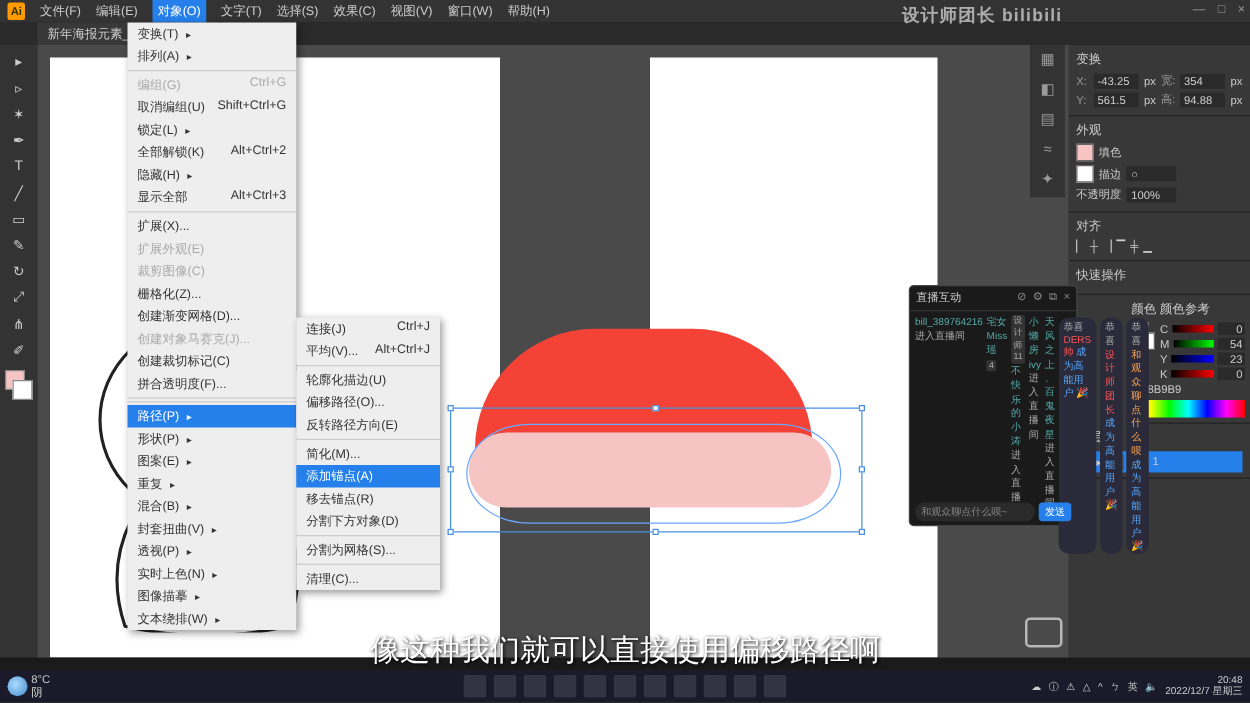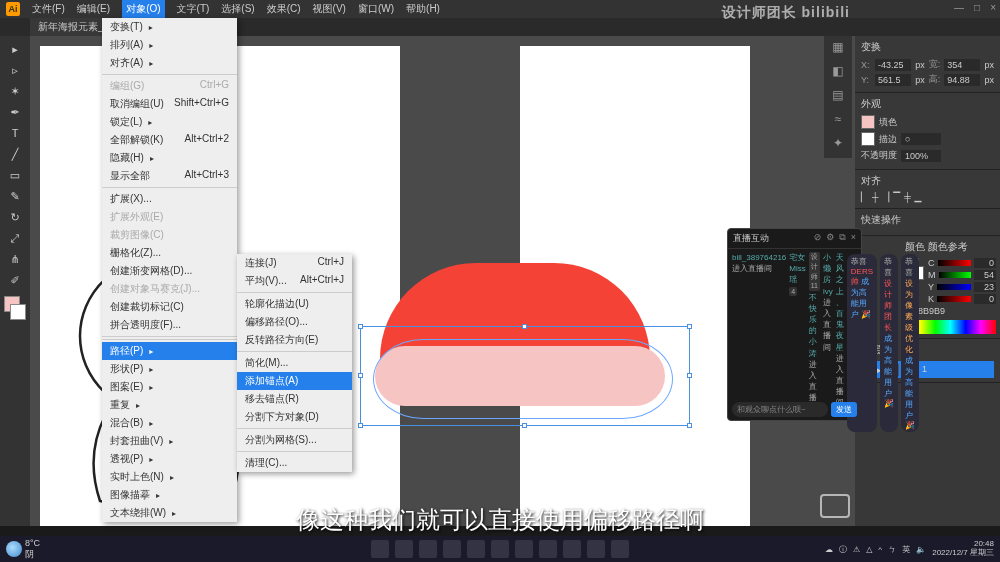--- a/index.html
+++ b/index.html
@@ -308,23 +308,20 @@
   </div>
 </div>
 
 <div class="dropdown1" id="dd1">
     <div class="mi">
       <span class="arrow">变换(T)</span>
     </div>
     <div class="mi">
       <span class="arrow">排列(A)</span>
     </div>
-    <div class="mi">
-      <span class="arrow">对齐(A)</span>
-    </div>
     <div class="sep"></div>
     <div class="mi dis">
       <span>编组(G)</span>
       <span>Ctrl+G</span>
     </div>
     <div class="mi">
       <span>取消编组(U)</span>
       <span>Shift+Ctrl+G</span>
     </div>
     <div class="mi">
@@ -452,21 +449,21 @@
     </div>
   </div>
   <div class="chat-body">
     <div class="chat-line"><span class="chat-user">bill_389764216</span> <span>进入直播间</span></div>
     <div class="chat-line"><span class="chat-user">宅女Miss瑶</span> <span class="chat-badge">4</span></div>
     <div class="chat-line"><span class="chat-badge">设计师 11</span> <span class="chat-user">不快乐的小涛</span> <span>进入直播间</span></div>
     <div class="chat-line"><span class="chat-user">小懒房ivy</span> <span>进入直播间</span></div>
     <div class="chat-line"><span class="chat-user">天风之上 、百鬼夜星</span> <span>进入直播间</span></div>
     <div class="chat-pill"><span>恭喜</span> <span class="hl1">DERS帅</span> <span class="hl3">成为高能用户</span> 🎉</div>
     <div class="chat-pill"><span>恭喜</span> <span class="hl1">设计师团长</span> <span class="hl3">成为高能用户</span> 🎉</div>
-    <div class="chat-pill"><span>恭喜</span> <span class="hl2">设为像素级优化</span> <span class="hl3">成为高能用户</span> 🎉</div>
+    <div class="chat-pill"><span>恭喜</span> <span class="hl2">和观众聊点什么呗</span> <span class="hl3">成为高能用户</span> 🎉</div>
   </div>
   <div class="chat-input-row">
     <div class="chat-input">和观众聊点什么呗~</div>
     <div class="chat-send">发送</div>
   </div>
 </div>
 
 <div class="watermark">设计师团长  bilibili</div>
 <div class="watermark2"></div>
 

